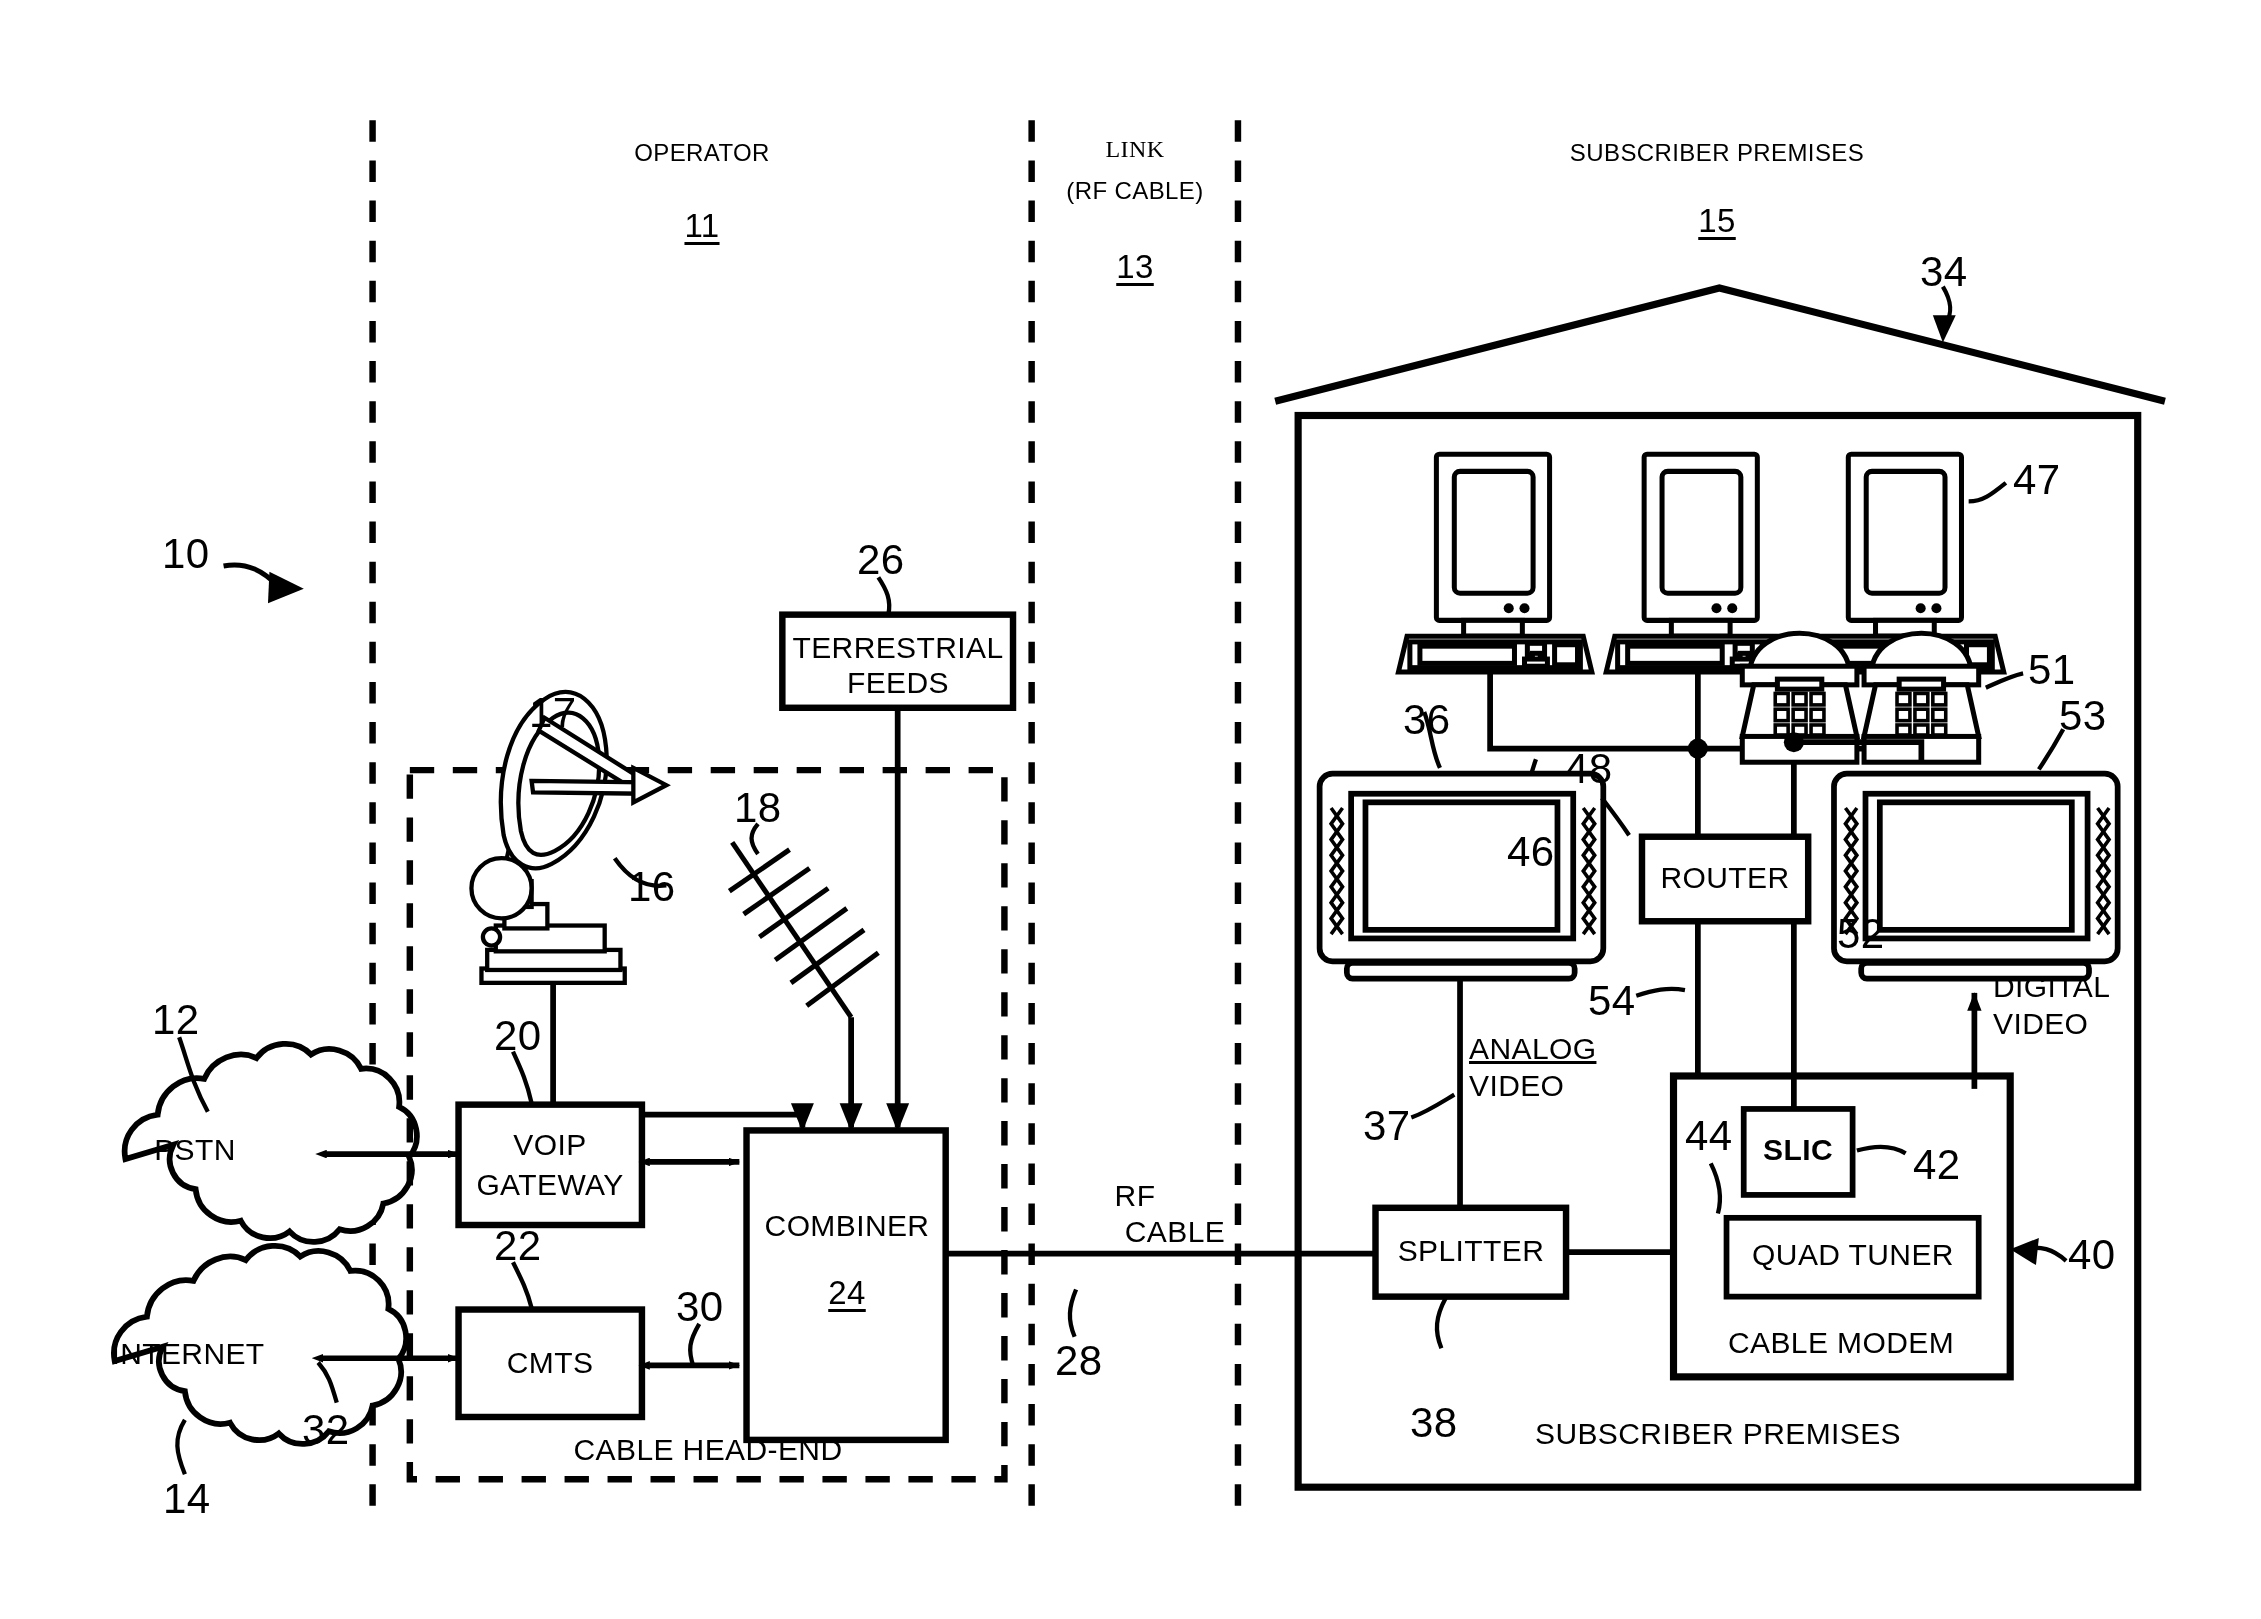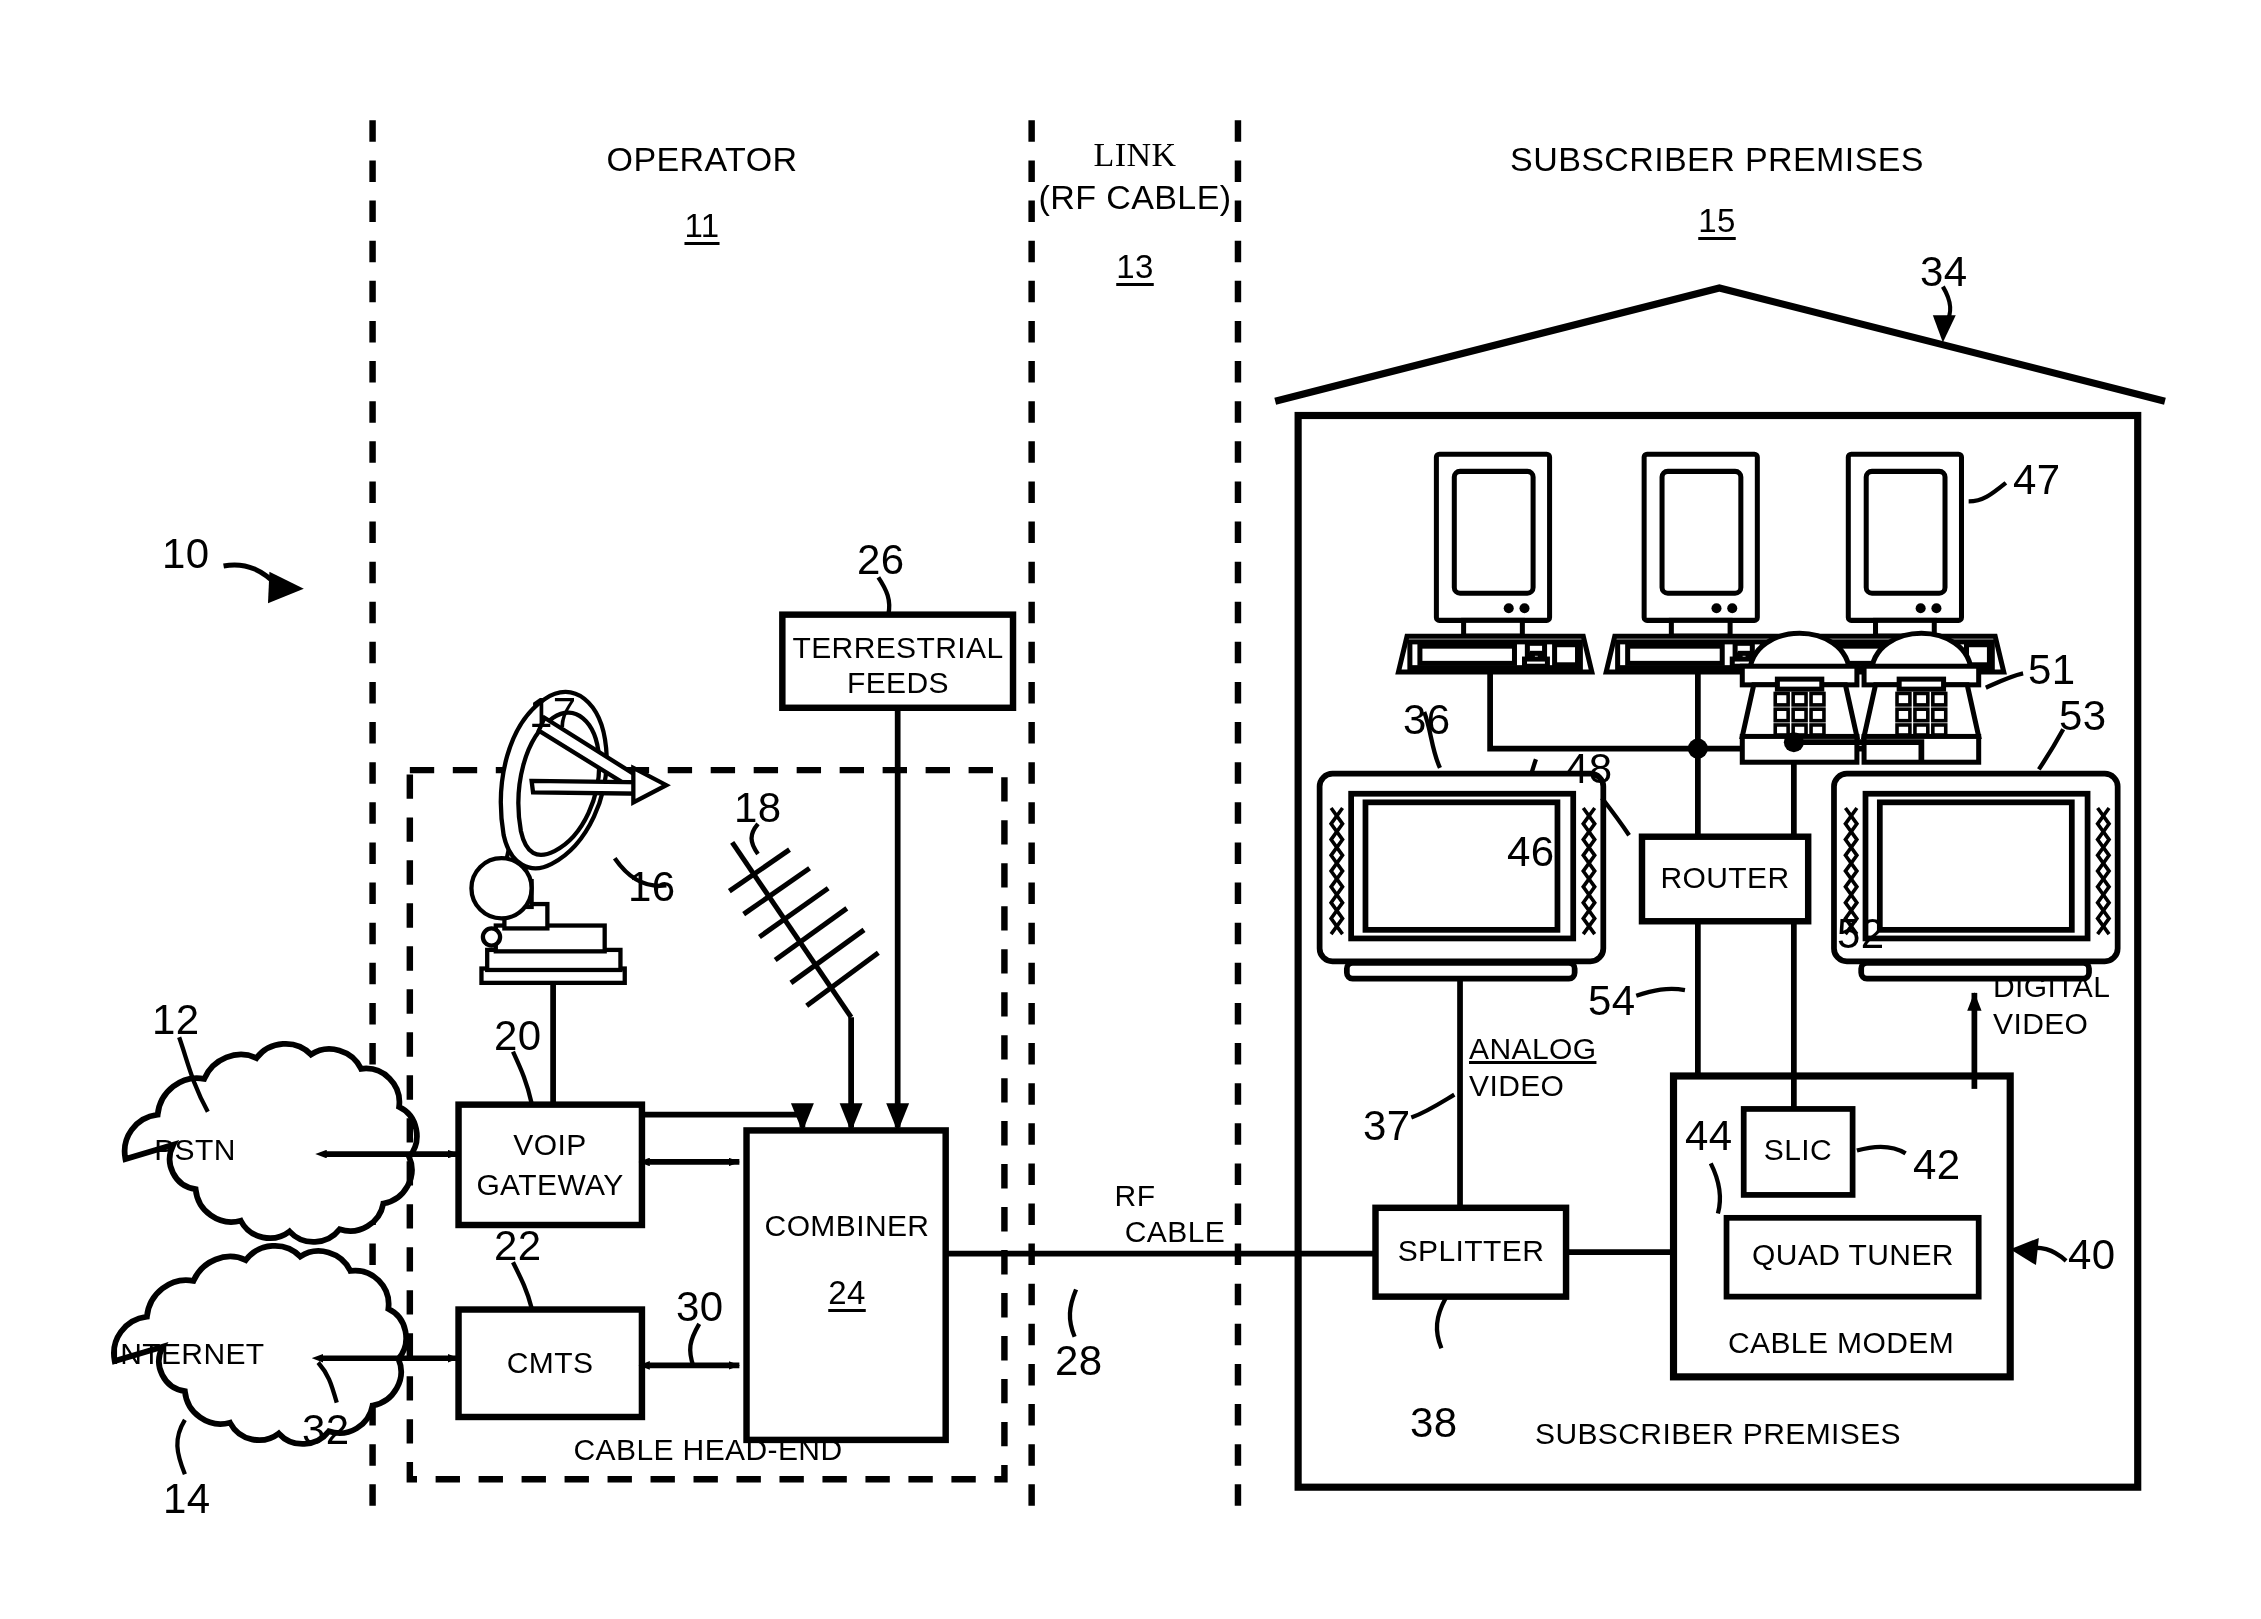--- a/index.html
+++ b/index.html
@@ -26,21 +26,21 @@
     position: absolute;
     color: #000;
     font-family: "Liberation Sans", sans-serif;
     white-space: pre;
     line-height: 1.12;
     letter-spacing: 0.4px;
   }
   .ctr { transform: translateX(-50%); text-align: center; }
   .num { font-size: 42px; }
   .numu { font-size: 33px; text-decoration: underline; text-underline-offset: 5px; text-decoration-thickness: 2.9px; }
-  .hdr { font-size: 34px; }
+  .hdr { font-size: 24px; }
   .boxtxt { font-size: 30px; }
   .small { font-size: 30px; }
 </style>
 </head>
 <body>
 
 <div id="stage">
 
   <svg id="svgroot" viewBox="0 0 3156 2260">
     <defs>
@@ -413,21 +413,21 @@
   <div class="lbl boxtxt" style="left:1993px; top:970px;">DIGITAL</div>
   <div class="lbl boxtxt" style="left:1993px; top:1007px;">VIDEO</div>
 
   <div class="lbl boxtxt ctr" style="left:1471px; top:1234px;">SPLITTER</div>
   <div class="lbl num" style="left:1410px; top:1356px;margin-top:43px;">38</div>
 
   <div class="lbl boxtxt ctr" style="left:1725px; top:861px;">ROUTER</div>
   <div class="lbl num" style="left:1565px; top:745px;">48</div>
   <div class="lbl num" style="left:1588px; top:977px;">54</div>
 
-  <div class="lbl boxtxt ctr" style="left:1798px; top:1133px;">SLIC</div>
+  <div class="lbl boxtxt ctr" style="left:1798px; top:1133px;font-weight:bold;">SLIC</div>
   <div class="lbl num" style="left:1913px; top:1141px;">42</div>
 
   <div class="lbl boxtxt ctr" style="left:1853px; top:1238px;">QUAD TUNER</div>
   <div class="lbl num" style="left:1685px; top:1112px;">44</div>
 
   <div class="lbl boxtxt ctr" style="left:1841px; top:1326px;">CABLE MODEM</div>
   <div class="lbl num" style="left:2068px; top:1231px;">40</div>
 
   <div class="lbl boxtxt ctr" style="left:1718px; top:1417px;">SUBSCRIBER PREMISES</div>
 

